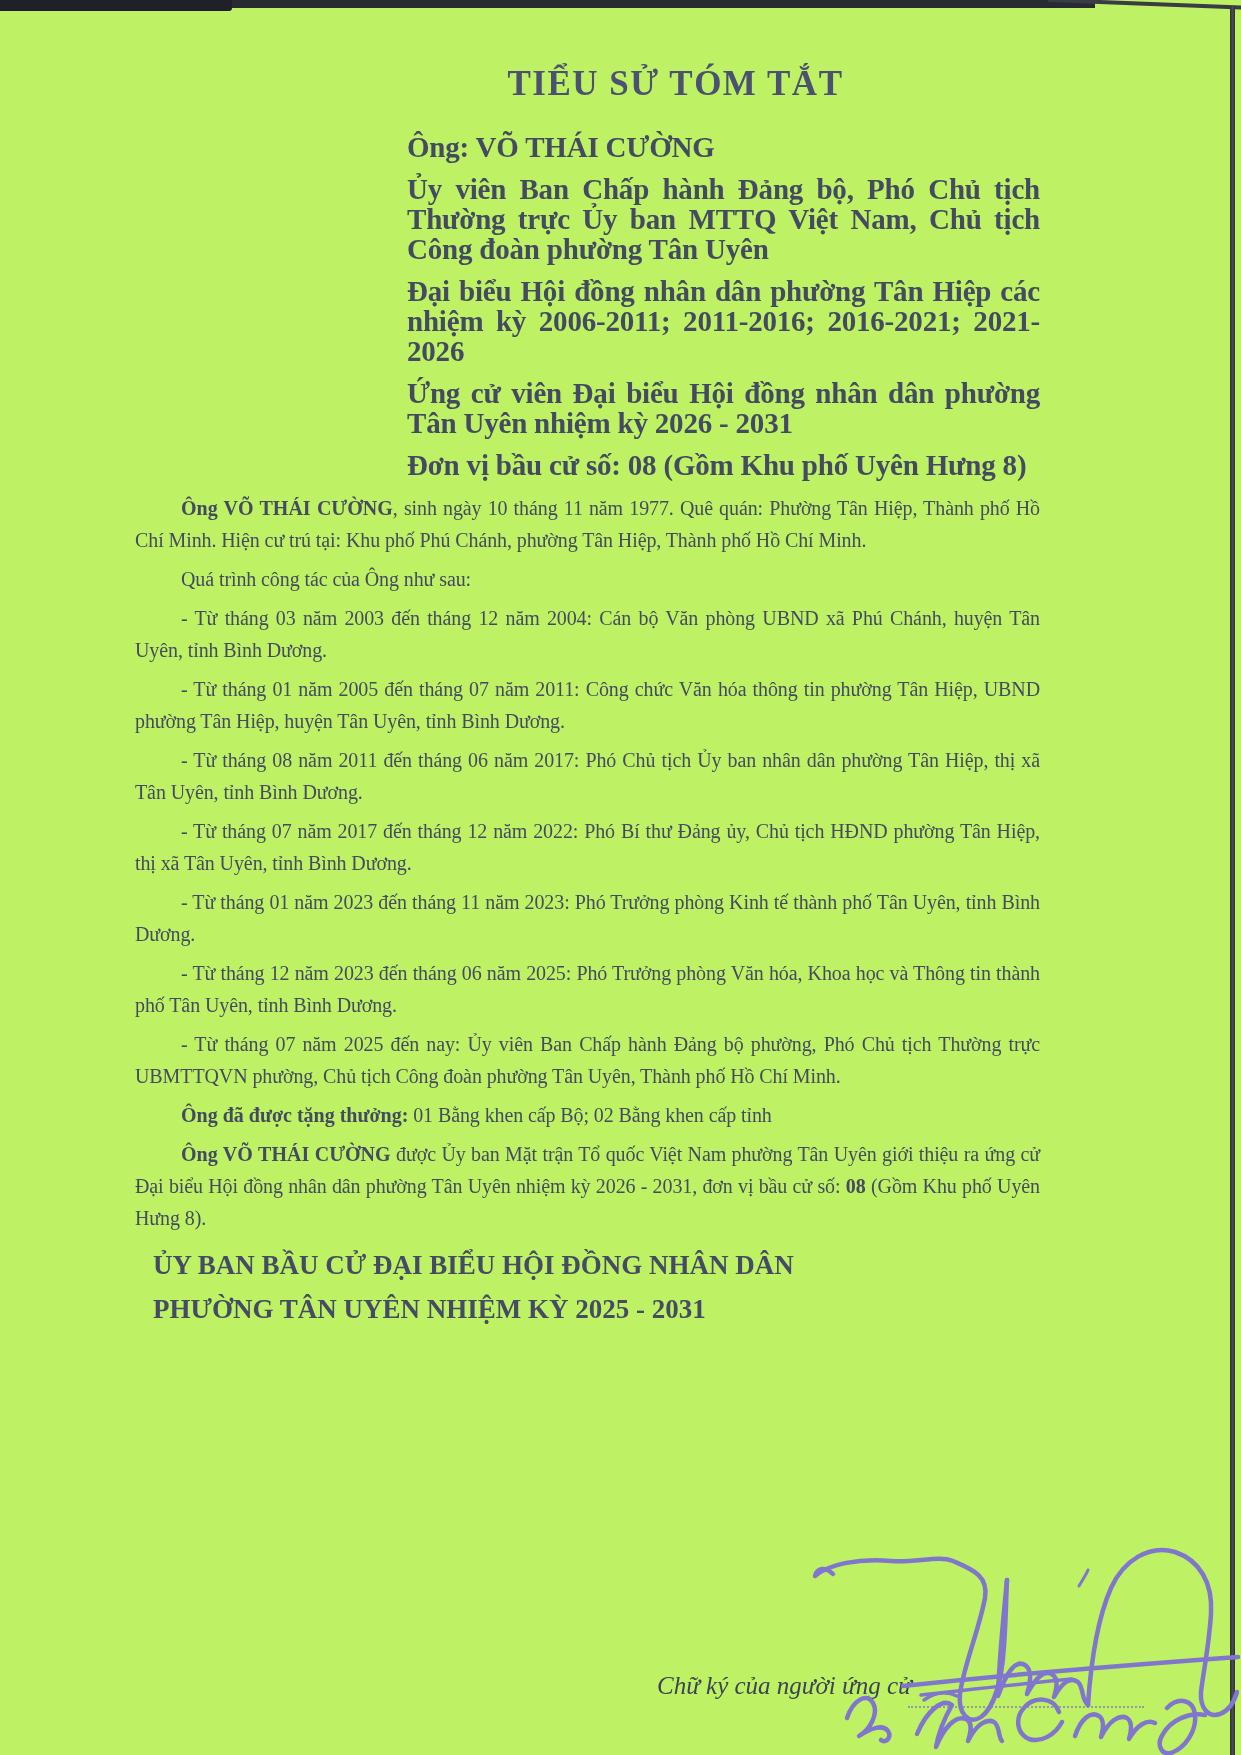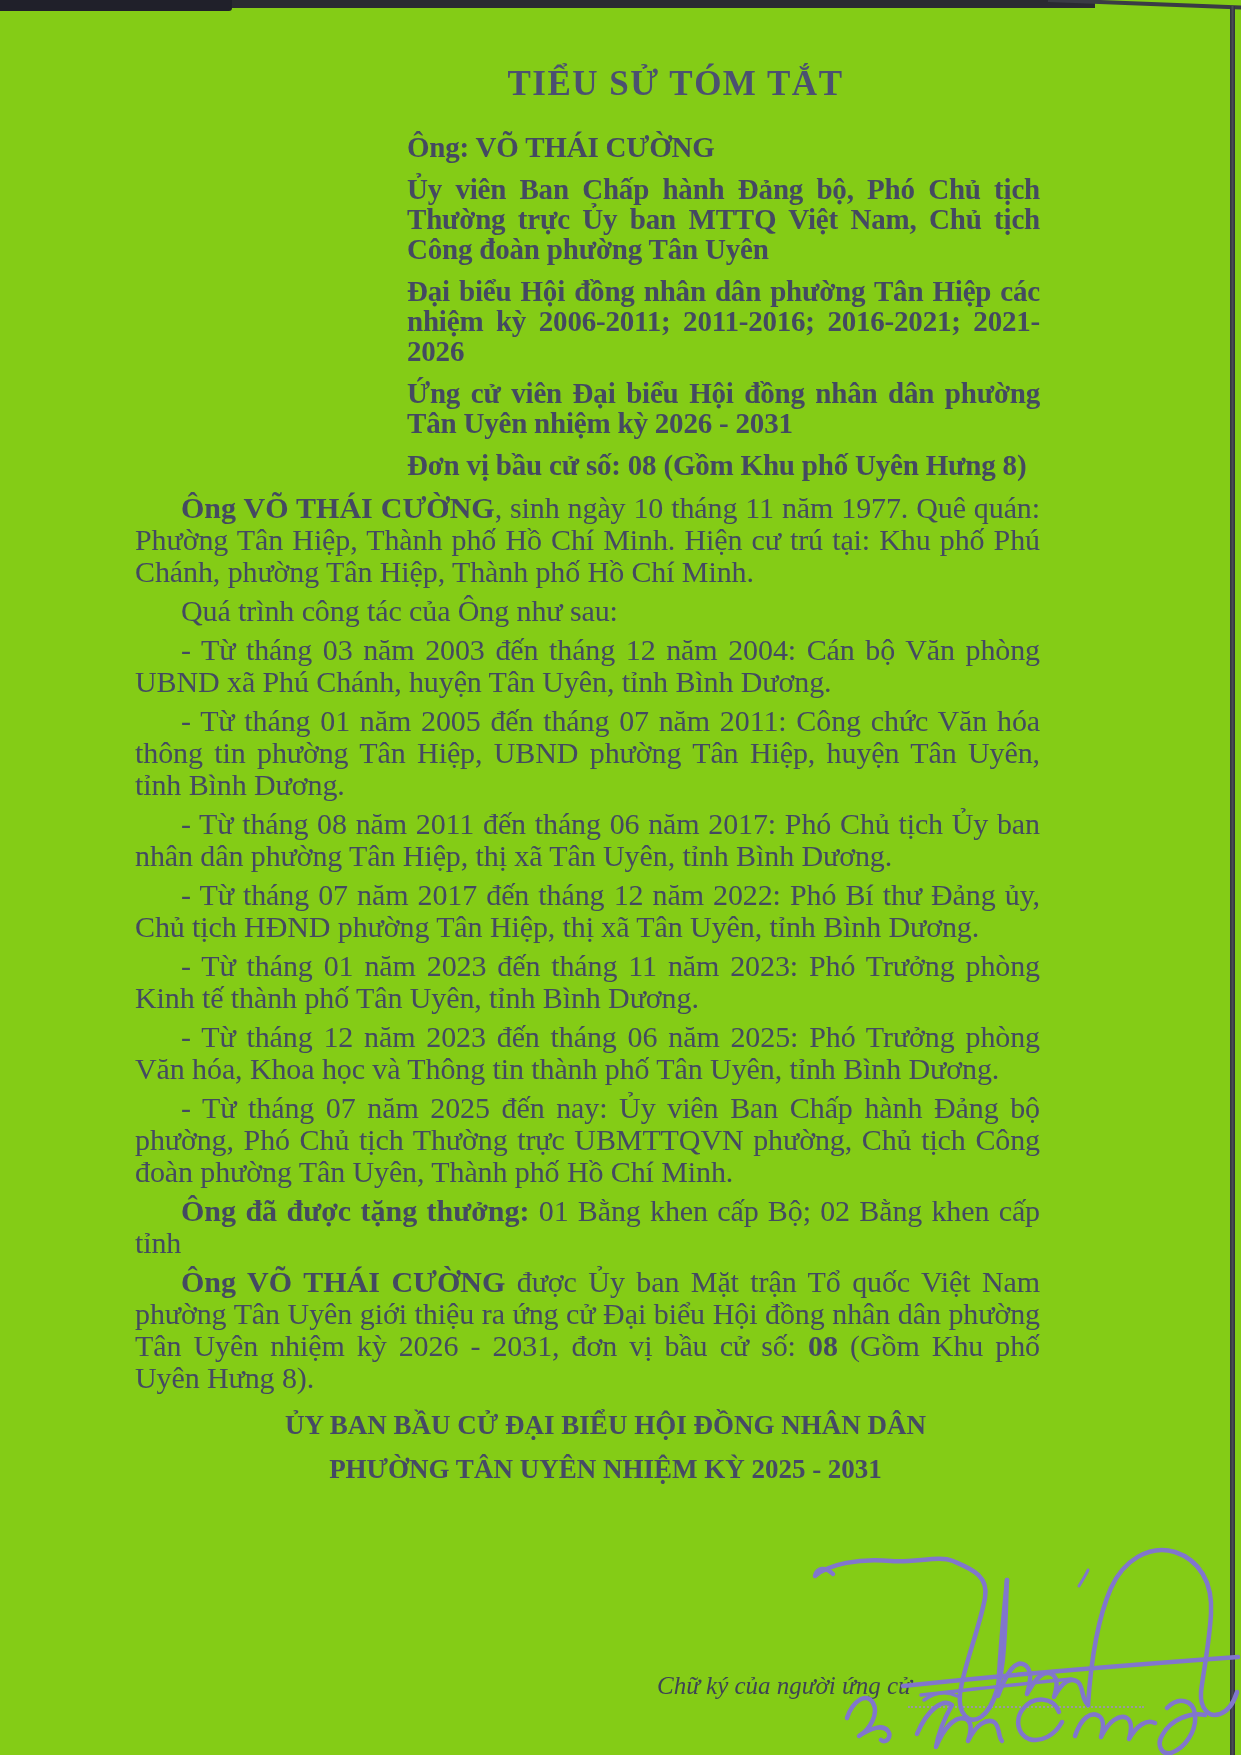--- a/index.html
+++ b/index.html
@@ -1,19 +1,19 @@
 <!DOCTYPE html>
 <html lang="vi"><head>
 <meta charset="utf-8">
 <style>
   html,body{margin:0;padding:0;background:#e8e8e8;}
   .page{
     position:relative;
     width:1241px;height:1755px;
-    background:#84cc16;
+    background:#bef264;
     font-family:"Liberation Serif","DejaVu Serif",serif;
     color:#444a61;
     overflow:hidden;
     margin:0 auto;
   }
   
   .edge-top{position:absolute;left:0;top:0;width:1095px;height:8px;background:#2a2a31;}
   .edge-top-left{position:absolute;left:0;top:0;width:232px;height:11px;background:#20202a;border-radius:0 0 3px 0;}
   .edge-top-thin{position:absolute;left:1048px;top:-2px;width:196px;height:4px;background:#3a3b45;transform:rotate(2.2deg);transform-origin:left top;}
   .edge-right{position:absolute;left:1230px;top:6px;width:5px;height:1749px;background:linear-gradient(to right,#2e2f37,#4a4b55,#2e2f37);}
@@ -24,28 +24,28 @@
     margin:14px 0 26px 0;line-height:44px;
     transform:translateX(88px);
   }
   .lead{margin-left:272px;width:633px;}
   .lead-item{
     font-weight:bold;text-align:justify;
     font-size:29px;line-height:30px;letter-spacing:-0.2px;
     margin:0 0 12px 0;
   }
   .para{
-    font-size:30px;line-height:32px;
+    font-size:20px;line-height:32px;
     text-align:justify;text-indent:46px;
     margin:7px 0 0 0;letter-spacing:-0.1px;
   }
   .para b{letter-spacing:0;}
   .committee{
     font-size:27px;font-weight:bold;line-height:34px;
-    text-align:center;margin:10px 0 0 0;color:#454b64;
+    margin:10px 0 0 0;color:#454b64;
     transform:translateX(18px);
   }
   .committee.first{margin-top:14px;}
   .sig-label{
     position:absolute;left:657px;top:1672px;
     font-size:25px;font-style:italic;color:#3e4354;
   }
   .sig-underline{
     position:absolute;left:908px;top:1680px;width:236px;height:26px;
     border-bottom:2px dotted #9a9a9f;

